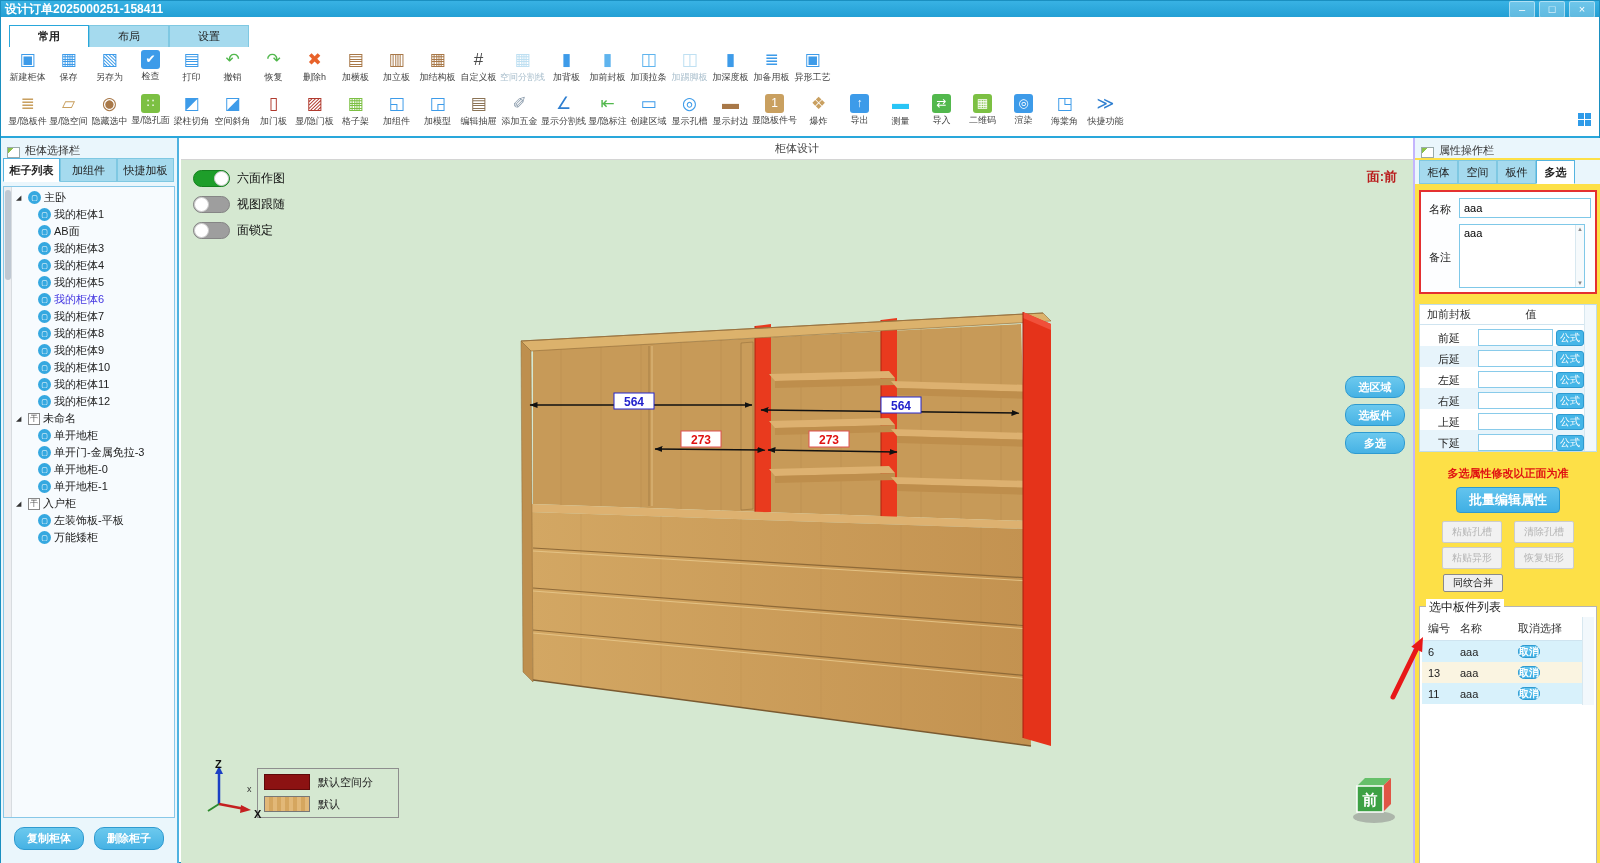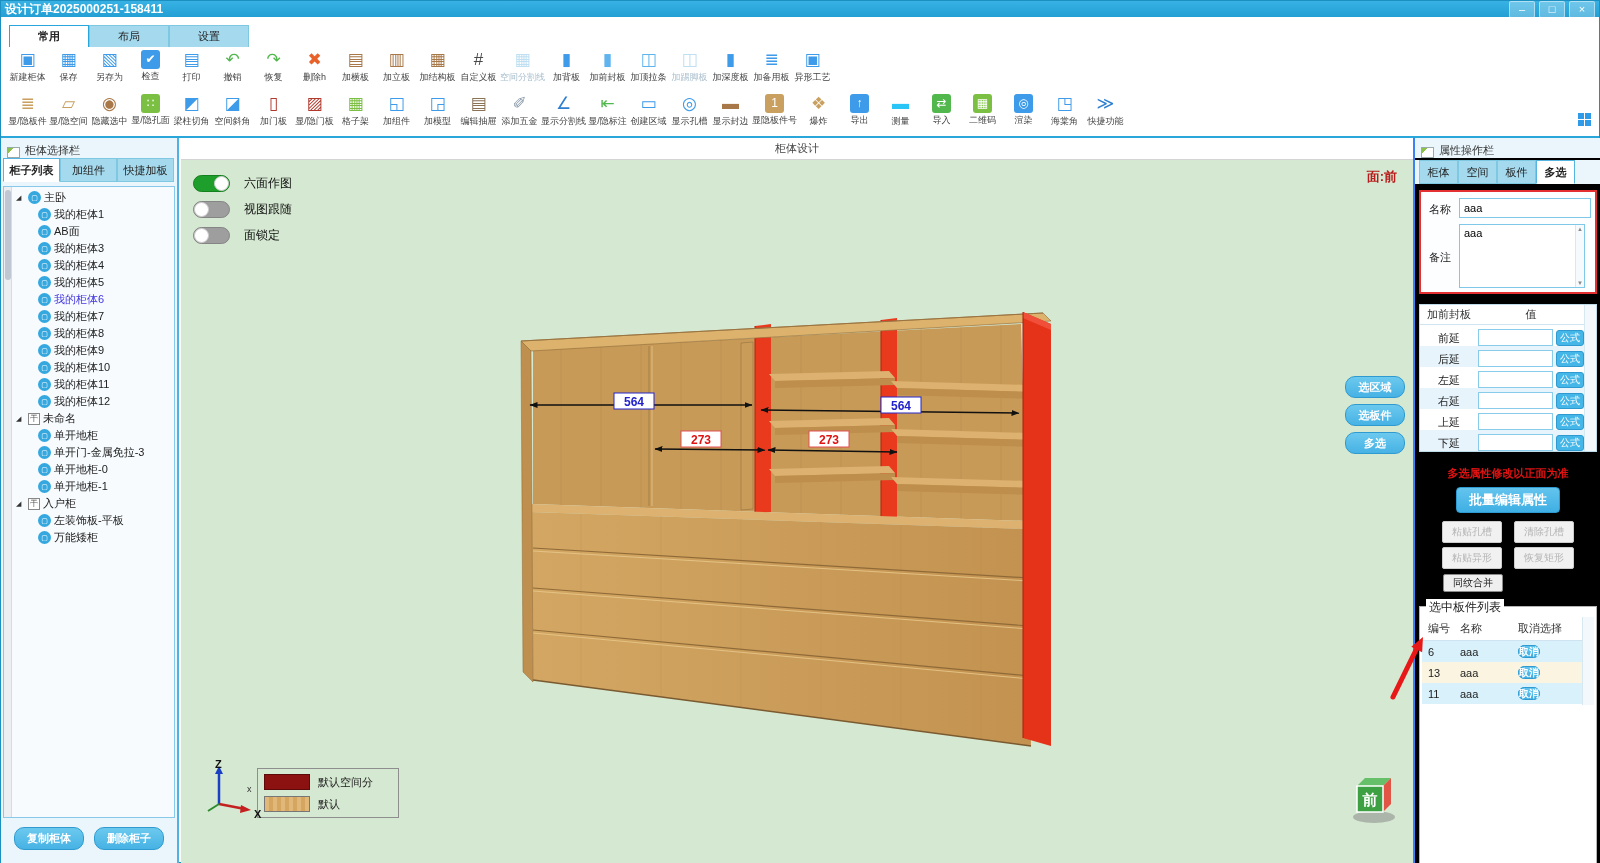--- a/index.html
+++ b/index.html
@@ -20,21 +20,21 @@
   .tool{min-width:41px;padding:2px 1px;display:flex;flex-direction:column;align-items:center;cursor:default;}
   .ic{height:21px;display:flex;align-items:center;justify-content:center;font-size:17px;line-height:21px;}
   .ic.tile{width:19px;height:19px;border-radius:3px;font-size:12px;margin-top:1px;}
   .tlb{font-size:9px;color:#444;margin-top:1px;white-space:nowrap;}
   .tool.dis .tlb{color:#A8BECC;}
   .gridicon{position:absolute;right:8px;top:66px;width:13px;height:13px;display:grid;grid-template-columns:6px 6px;grid-template-rows:6px 6px;gap:1px;}
   .gridicon i{background:#2F9BE8;display:block;}
   
   .lpanel{position:absolute;left:0;top:137px;width:178px;height:726px;background:#EAF6FC;border-right:2px solid #4FB2E0;}
   .canvas{position:absolute;left:180px;top:137px;width:1232px;height:726px;background:#D5E8D1;}
-  .rpanel{position:absolute;left:1412px;top:137px;width:188px;height:726px;background:#000000;border-left:2px solid #3b82f6;}
+  .rpanel{position:absolute;left:1412px;top:137px;width:188px;height:726px;background:#fde047;border-left:2px solid #c4b5fd;}
   .panel-hdr{height:20px;display:flex;align-items:flex-end;gap:5px;padding-left:6px;font-size:11px;color:#333;background:#EAF6FC;}
   .note-icon{width:13px;height:11px;border:1px solid #9AA;background:linear-gradient(135deg,#8BC34A 28%,#FFF 28%);}
   
   .ltabs{height:24px;display:flex;padding-left:2px;background:#EAF6FC;}
   .ptab{height:24px;text-align:center;line-height:23px;font-size:11px;color:#222;background:#A5DAEE;border:1px solid #7FC8E2;}
   .ptab.act{background:#FFF;border-color:#55B4E0;border-bottom-color:#FFF;font-weight:bold;}
   .ltabs .ptab{width:57px;}
   .rtabs{height:24px;display:flex;padding-left:4px;background:#EAF6FC;margin-top:2px;}
   .rtabs .ptab{width:39px;}
   
@@ -48,21 +48,21 @@
   .trow2.sel span.lbl{color:#4134E0;}
   .arr{font-size:7px;color:#333;width:9px;}
   .cab-ic{width:13px;height:13px;border-radius:50%;background:#35A8E0;color:#FFF;font-size:7px;line-height:13px;text-align:center;flex:none;}
   .grp-ic{width:12px;height:12px;background:#FFF;border:1px solid #888;color:#555;font-size:8px;line-height:10px;text-align:center;flex:none;}
   .lbtns{position:absolute;left:0;bottom:14px;width:100%;display:flex;justify-content:center;gap:10px;}
   .bluebtn{background:linear-gradient(#6CC9EE,#46B2E4);border:1px solid #2E9AD0;color:#FFF;font-size:11px;font-weight:bold;border-radius:10px;height:23px;padding:0 12px;line-height:21px;cursor:default;}
   
   .cv-hdr{height:22px;background:#FFF;border-bottom:1px solid #D4D4D4;text-align:center;font-size:11px;color:#444;line-height:21px;}
   .cabsvg{position:absolute;left:0;top:22px;}
   .toggles{position:absolute;left:12px;top:32px;}
-  .tglrow{display:flex;align-items:center;gap:14px;height:26px;}
+  .tglrow{display:flex;align-items:flex-start;gap:7px;height:26px;}
   .tgl{width:37px;height:17px;border-radius:9px;position:relative;flex:none;}
   .tgl.on{background:#1E9E2A;border:1px solid #15801E;}
   .tgl.off{background:#9E9E9E;border:1px solid #858585;}
   .knob{position:absolute;top:0px;width:15px;height:15px;border-radius:50%;background:#FFF;border:1px solid #CCC;}
   .tgl.on .knob{right:0px;}
   .tgl.off .knob{left:0px;}
   .tgllbl{font-size:12px;color:#111;}
   .facelbl{position:absolute;right:16px;top:30px;font-size:13px;font-weight:bold;color:#b91c1c;}
   .viewbtns{position:absolute;right:8px;top:52px;display:flex;flex-direction:column;}
   .vbtn{width:60px;height:22px;margin-bottom:6px;background:linear-gradient(#9ACB62,#7FB84C);border:1px solid #6FA63E;border-radius:10px;color:#FFF;font-size:11px;line-height:20px;text-align:center;cursor:default;}

